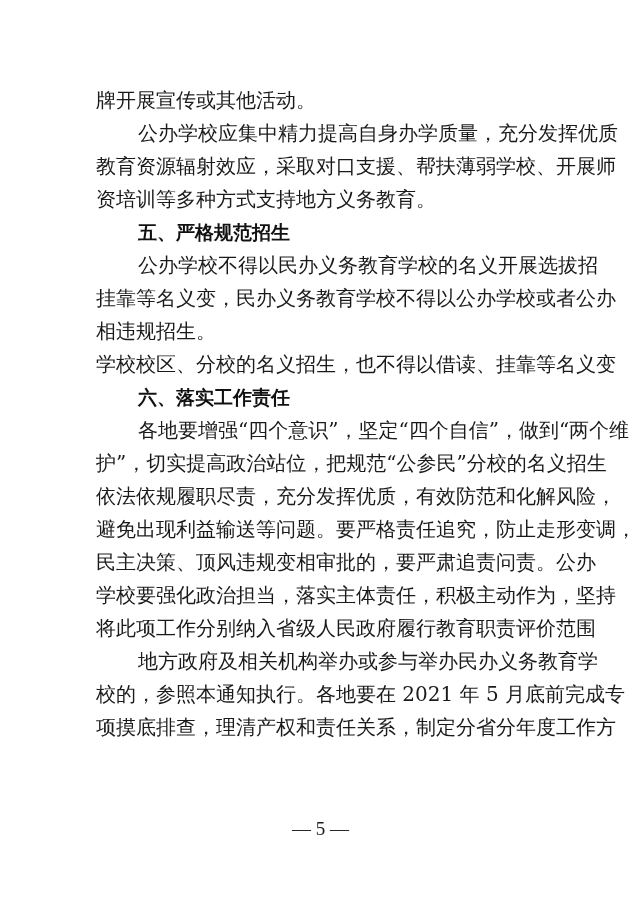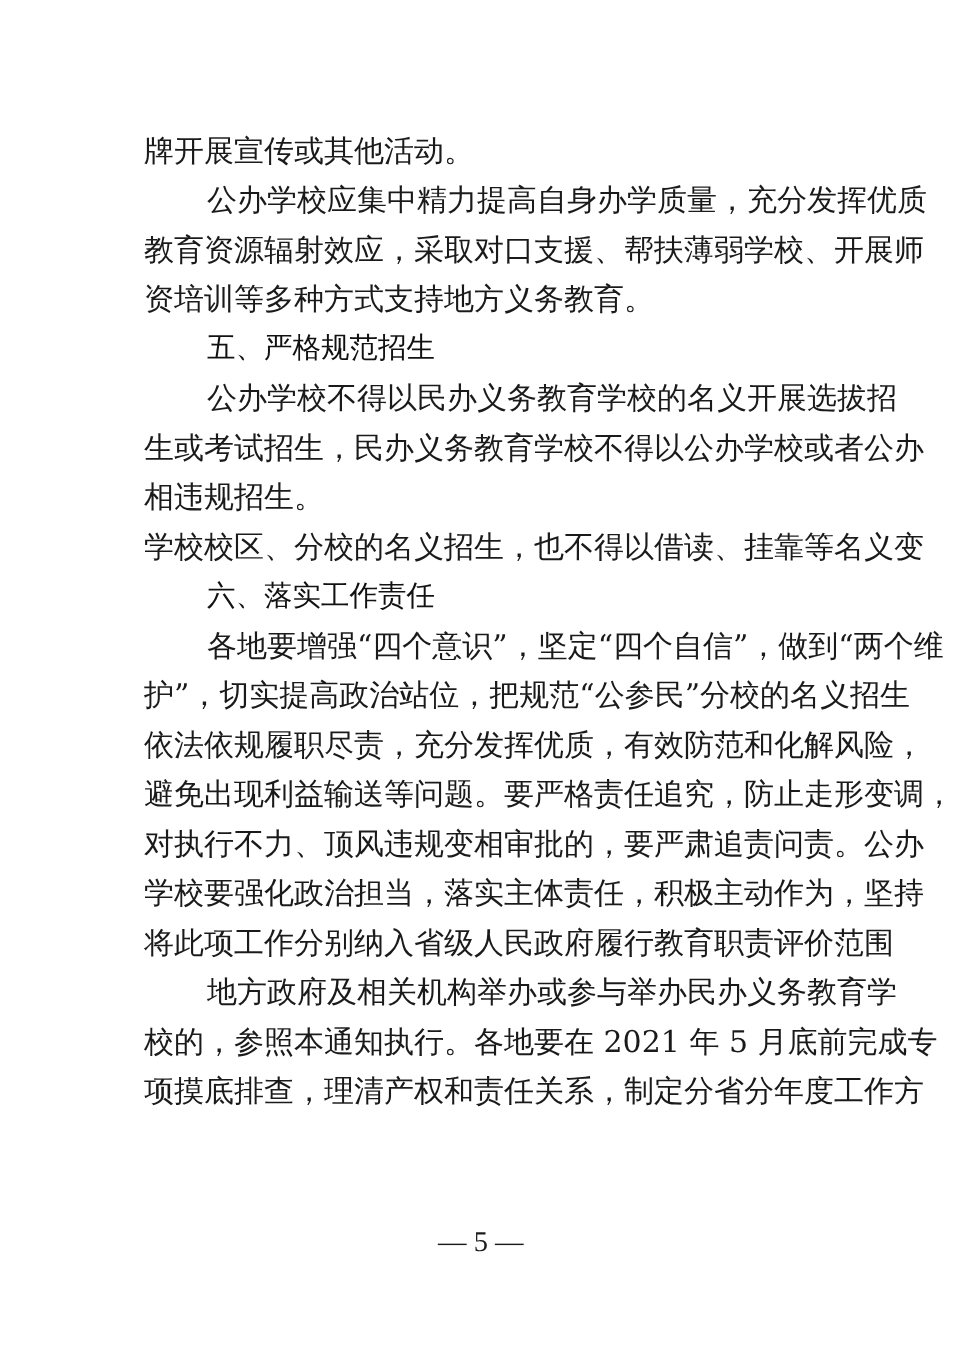--- a/index.html
+++ b/index.html
@@ -17,21 +17,21 @@
   .line {
     display: block; height: 33px; white-space: nowrap;
     text-align: justify; text-align-last: justify;
   }
   .line.last { text-align-last: left; }
   .line.indent { padding-left: 42px; }
   .heading {
     display: block; height: 33px; white-space: nowrap;
     padding-left: 42px;
     font-family: "DejaVu Sans", "Liberation Sans", sans-serif;
-    font-weight: normal; font-size: 19px; color: #111111;
+    font-weight: bold; font-size: 19px; color: #111111;
   }
   .page-number {
     position: absolute; left: 0; width: 641px; top: 818px;
     text-align: center;
     font-family: "Liberation Serif", "DejaVu Serif", serif;
     font-size: 19px; color: #1a1a1a;
   }
 </style>
 </head>
 <body>
@@ -46,33 +46,33 @@
     <div>
       <span class="line indent">公办学校应集中精力提高自身办学质量，充分发挥优质</span>
       <span class="line">教育资源辐射效应，采取对口支援、帮扶薄弱学校、开展师</span>
       <span class="line last">资培训等多种方式支持地方义务教育。</span>
     </div>
 
     <div class="heading">五、严格规范招生</div>
 
     <div>
       <span class="line indent">公办学校不得以民办义务教育学校的名义开展选拔招</span>
-      <span class="line">生或考试招生，民办义务教育学校不得以公办学校或者公办</span>
+      <span class="line">挂靠等名义变，民办义务教育学校不得以公办学校或者公办</span>
       <span class="line last">相违规招生。</span>
       <span class="line">学校校区、分校的名义招生，也不得以借读、挂靠等名义变</span>
     </div>
 
     <div class="heading">六、落实工作责任</div>
 
     <div>
       <span class="line indent">各地要增强“四个意识”，坚定“四个自信”，做到“两个维</span>
       <span class="line">护”，切实提高政治站位，把规范“公参民”分校的名义招生</span>
       <span class="line">依法依规履职尽责，充分发挥优质，有效防范和化解风险，</span>
       <span class="line">避免出现利益输送等问题。要严格责任追究，防止走形变调，</span>
-      <span class="line">对执行不力、顶风违规变相审批的，要严肃追责问责。公办</span>
+      <span class="line">民主决策、顶风违规变相审批的，要严肃追责问责。公办</span>
       <span class="line">学校要强化政治担当，落实主体责任，积极主动作为，坚持</span>
       <span class="line">将此项工作分别纳入省级人民政府履行教育职责评价范围</span>
     </div>
 
     <div>
       <span class="line indent">地方政府及相关机构举办或参与举办民办义务教育学</span>
       <span class="line">校的，参照本通知执行。各地要在 2021 年 5 月底前完成专</span>
       <span class="line">项摸底排查，理清产权和责任关系，制定分省分年度工作方</span>
     </div>
 

